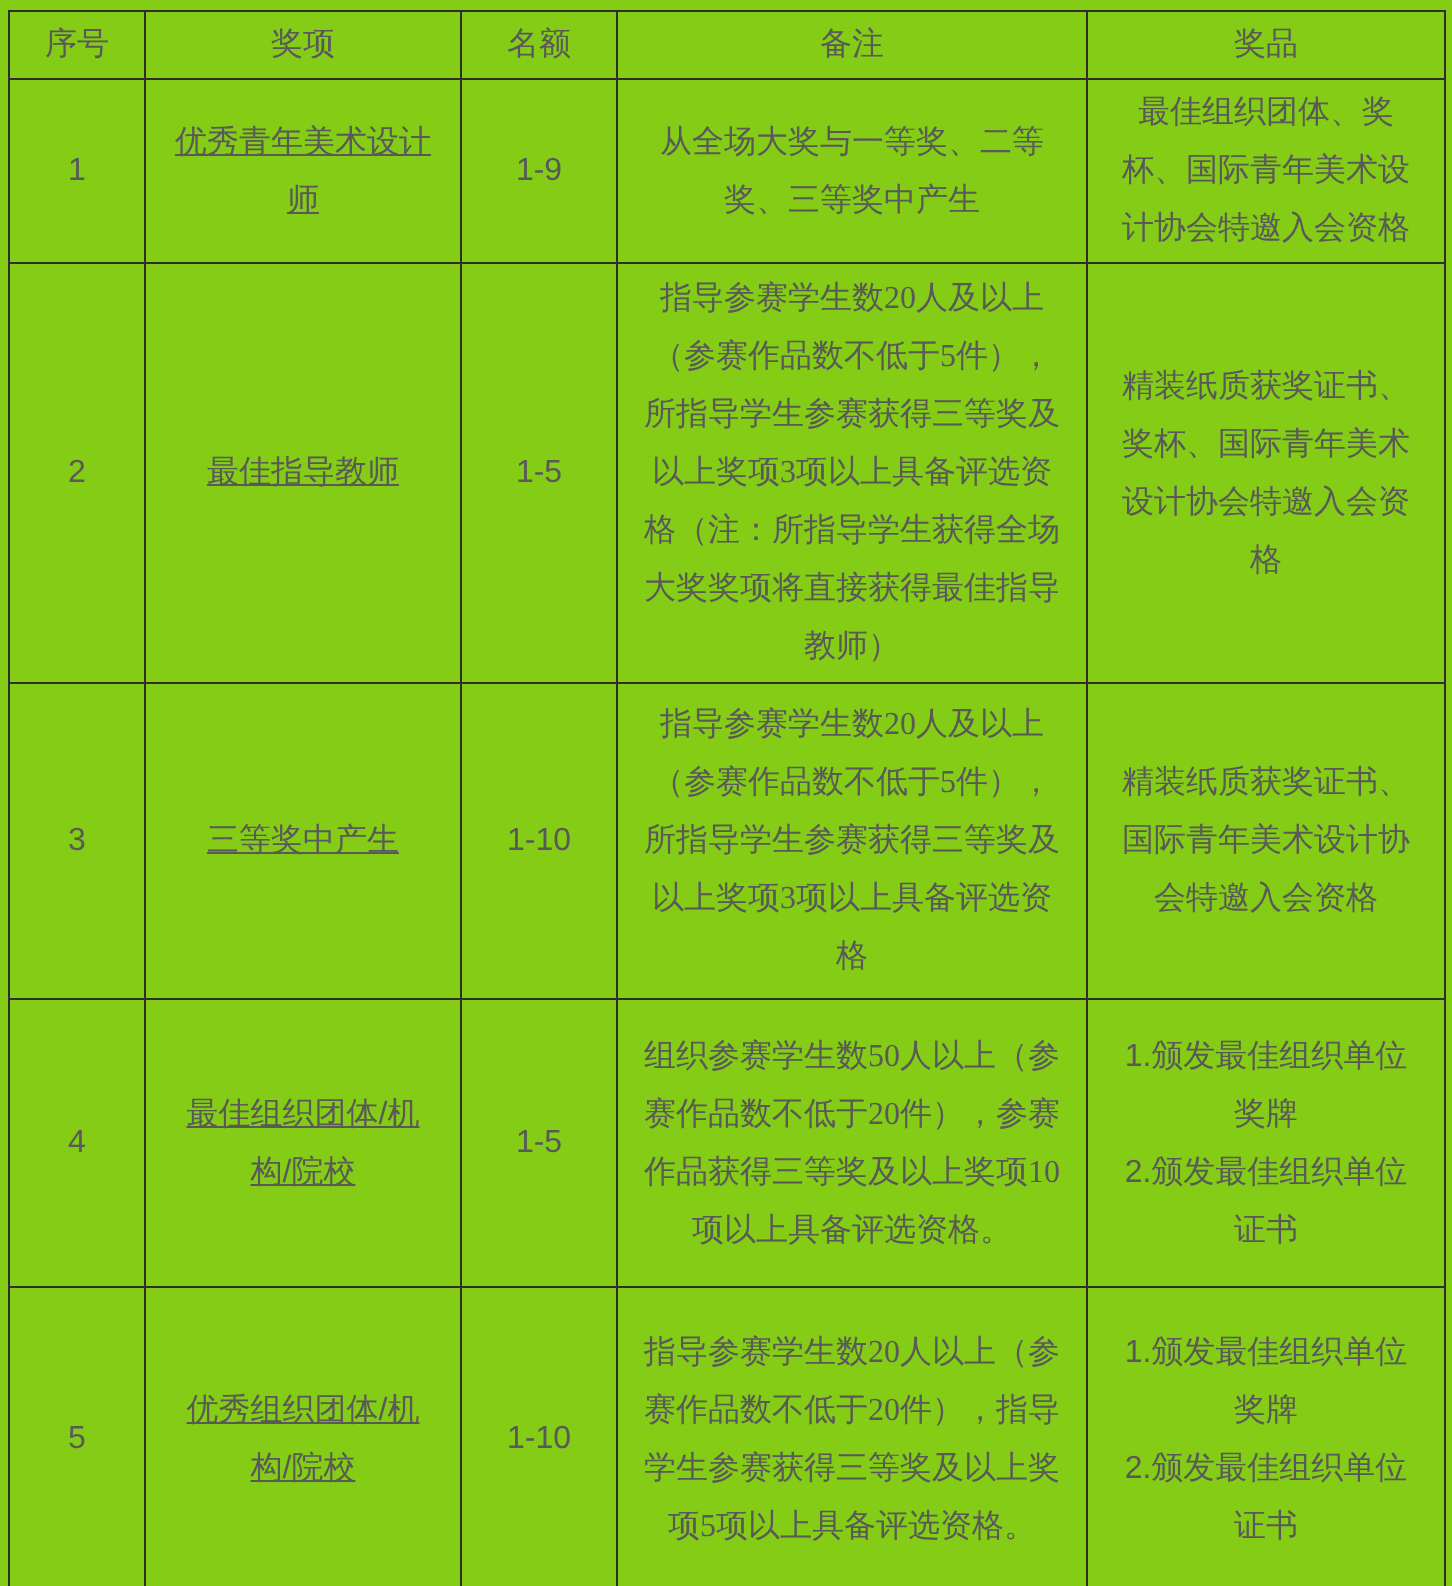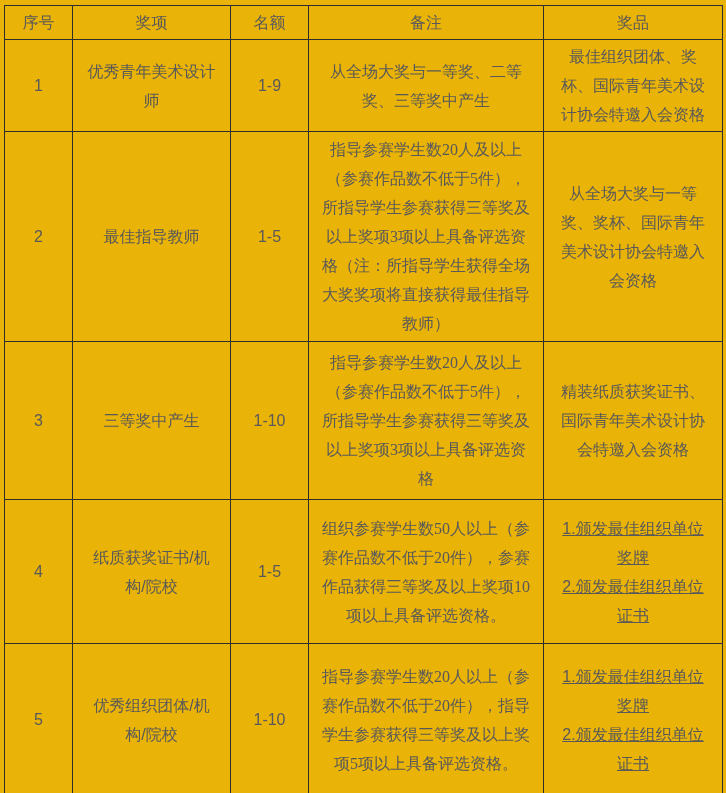--- a/index.html
+++ b/index.html
@@ -6,21 +6,21 @@
     margin: 0;
     padding: 0;
     background: #ffffff;
     font-family: "Liberation Sans", "DejaVu Sans", sans-serif;
   }
   .page {
     width: 726px;
     height: 793px;
     box-sizing: border-box;
     padding: 5px 4px 6px 4px;
-    background: #eab308;
+    background: #84cc16;
   }
   table.awards {
     width: 718px;
     border-collapse: collapse;
     table-layout: fixed;
     color: #595959;
     font-size: 16px;
     line-height: 29px;
     text-align: center;
   }
@@ -36,29 +36,29 @@
     height: 29px;
     line-height: 22px;
     padding: 2px 4px;
   }
   col.c-no    { width: 68px; }
   col.c-award { width: 158px; }
   col.c-quota { width: 78px; }
   col.c-note  { width: 235px; }
   col.c-prize { width: 179px; }
   td.col-no, td.col-quota { padding: 2px 4px; }
-  td.col-award { padding: 2px 19px; }
+  td.col-award { padding: 2px 19px; text-decoration: underline; }
   td.col-note  { padding: 2px 12px; font-family: Liberation Serif, serif; }
   td.col-prize { padding: 2px 12px; }
   tr.r1 { height: 85px; }
   tr.r2 { height: 210px; }
   tr.r3 { height: 158px; }
   tr.r4 { height: 144px; }
   tr.r5 { height: 152px; }
-  .prize-line { display: block; text-decoration: underline; }
+  .prize-line { display: block; }
 </style>
 </head>
 <body>
 
 <div class="page">
   <table class="awards">
     <colgroup>
       <col class="c-no">
         <col class="c-award">
         <col class="c-quota">
@@ -80,32 +80,32 @@
         <td class="col-award">优秀青年美术设计师</td>
         <td class="col-quota">1-9</td>
         <td class="col-note">从全场大奖与一等奖、二等奖、三等奖中产生</td>
         <td class="col-prize">最佳组织团体、奖杯、国际青年美术设计协会特邀入会资格</td>
       </tr>
       <tr class="r2">
         <td class="col-no">2</td>
         <td class="col-award">最佳指导教师</td>
         <td class="col-quota">1-5</td>
         <td class="col-note">指导参赛学生数20人及以上（参赛作品数不低于5件），所指导学生参赛获得三等奖及以上奖项3项以上具备评选资格（注：所指导学生获得全场大奖奖项将直接获得最佳指导教师）</td>
-        <td class="col-prize">从全场大奖与一等奖、奖杯、国际青年美术设计协会特邀入会资格</td>
+        <td class="col-prize">精装纸质获奖证书、奖杯、国际青年美术设计协会特邀入会资格</td>
       </tr>
       <tr class="r3">
         <td class="col-no">3</td>
         <td class="col-award">三等奖中产生</td>
         <td class="col-quota">1-10</td>
         <td class="col-note">指导参赛学生数20人及以上（参赛作品数不低于5件），所指导学生参赛获得三等奖及以上奖项3项以上具备评选资格</td>
         <td class="col-prize">精装纸质获奖证书、国际青年美术设计协会特邀入会资格</td>
       </tr>
       <tr class="r4">
         <td class="col-no">4</td>
-        <td class="col-award">纸质获奖证书/机构/院校</td>
+        <td class="col-award">最佳组织团体/机构/院校</td>
         <td class="col-quota">1-5</td>
         <td class="col-note">组织参赛学生数50人以上（参赛作品数不低于20件），参赛作品获得三等奖及以上奖项10项以上具备评选资格。</td>
         <td class="col-prize">
           <span class="prize-line">1.颁发最佳组织单位奖牌</span>
           <span class="prize-line">2.颁发最佳组织单位证书</span>
         </td>
       </tr>
       <tr class="r5">
         <td class="col-no">5</td>
         <td class="col-award">优秀组织团体/机构/院校</td>

